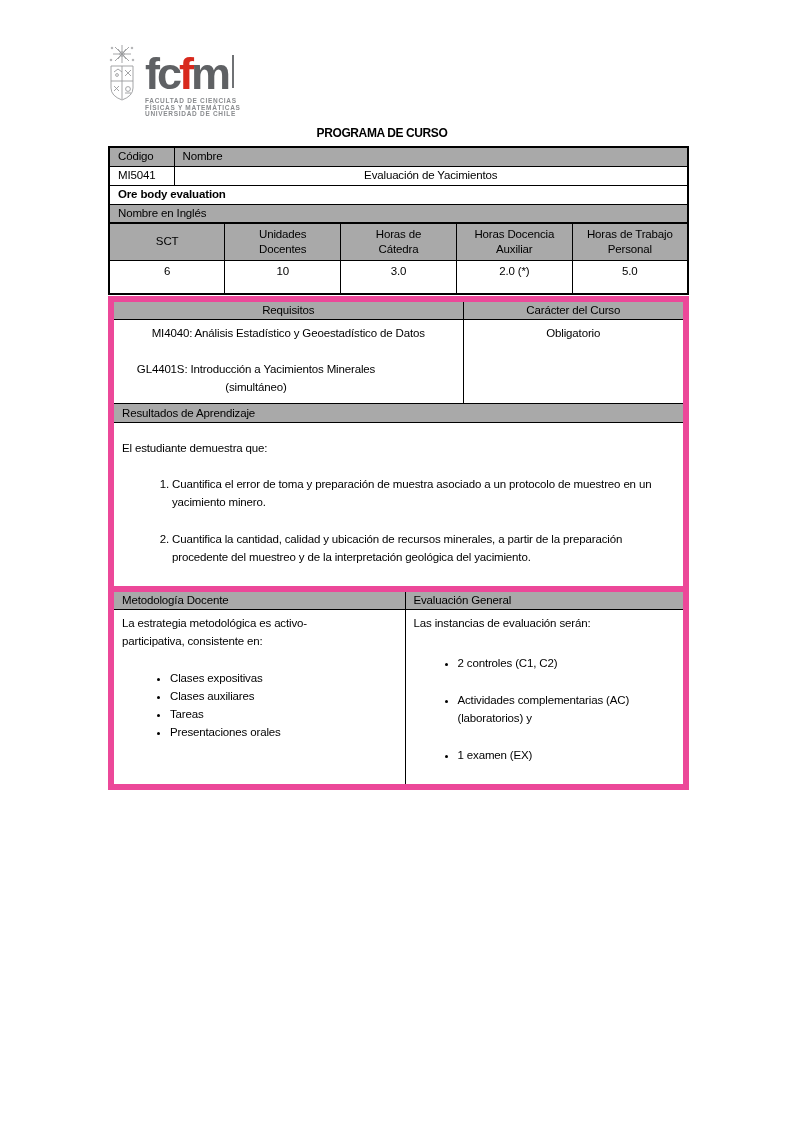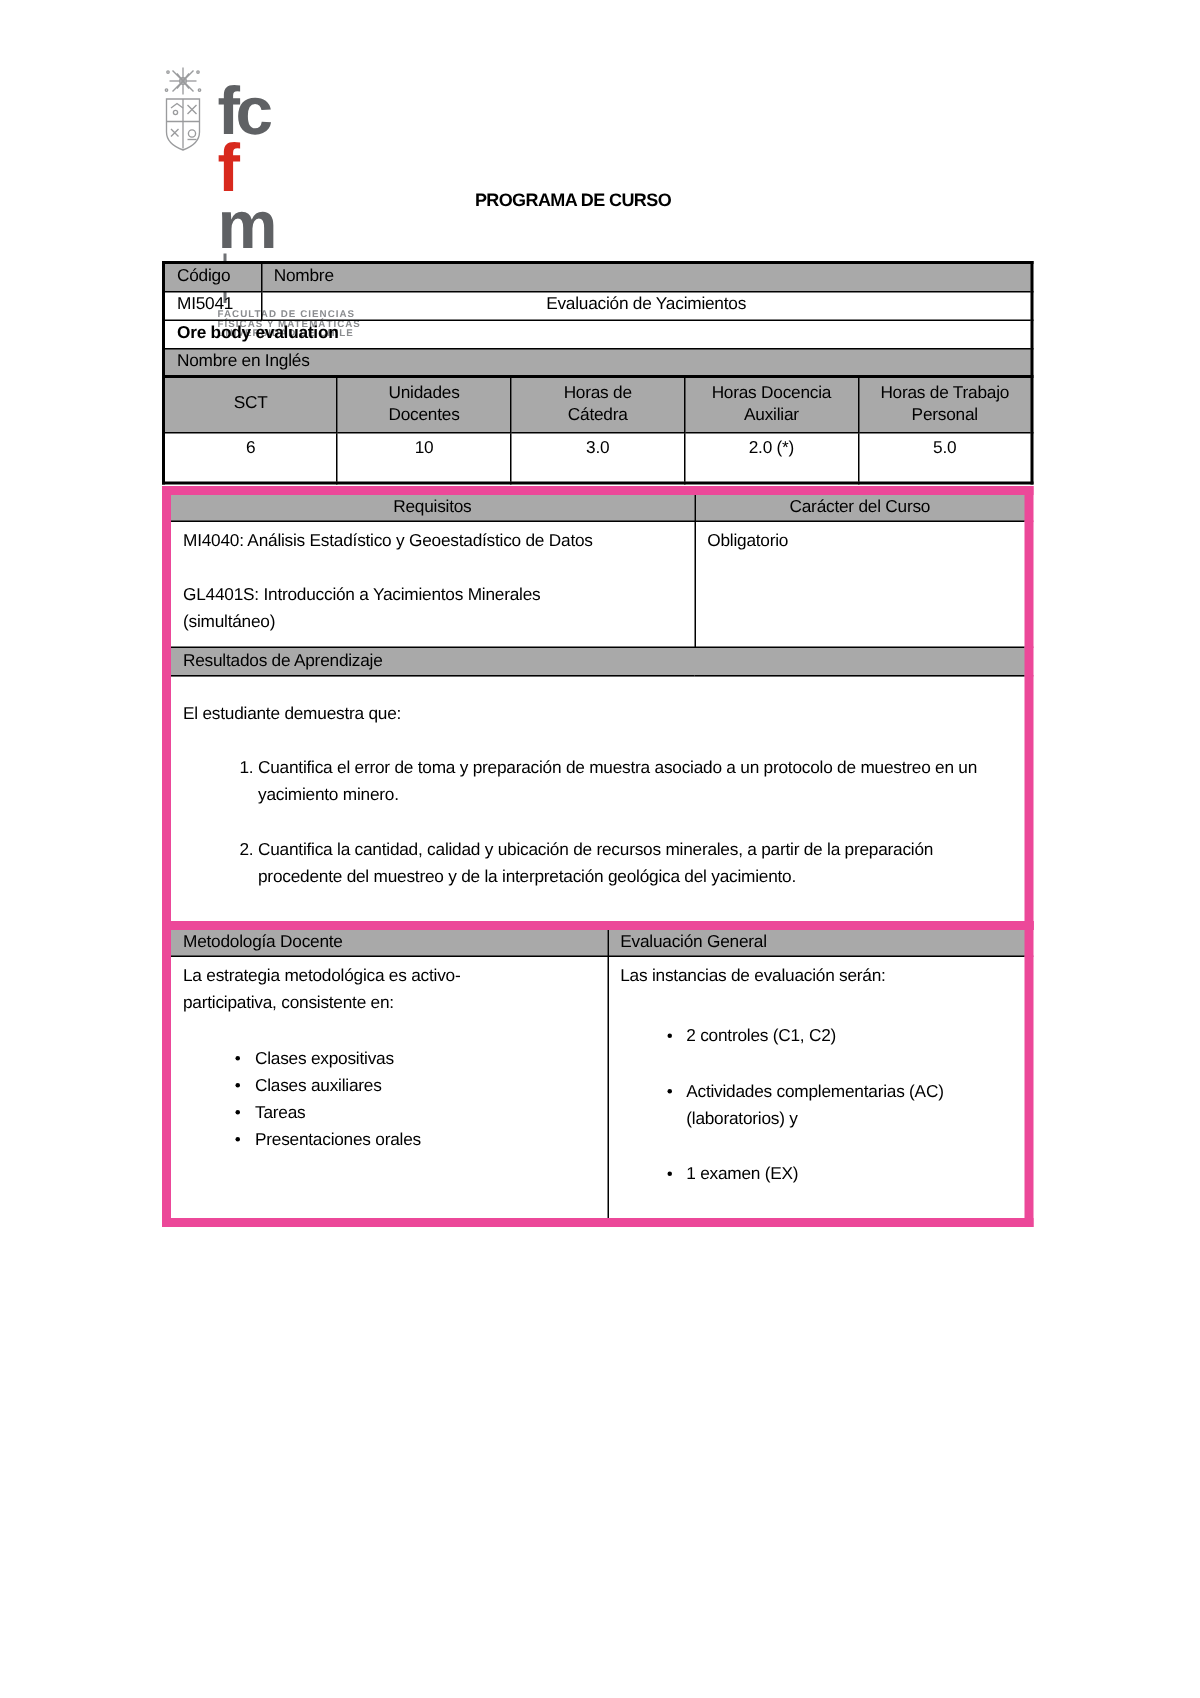--- a/index.html
+++ b/index.html
@@ -7,32 +7,32 @@
   body {
     width:800px; height:1132px;
     font-family:"Liberation Sans", sans-serif;
     color:#000;
   }
   .page { position:relative; width:800px; height:1132px; overflow:hidden; background:#fff; }
 
   
   .logo { position:absolute; top:44px; left:108px; display:flex; gap:9px; }
   .emblem { width:28px; height:58px; }
-  .fcfm-line { display:flex; margin-top:11px;flex-direction:column; }
+  .fcfm-line { display:flex; margin-top:11px; }
   .fcfm-text { font-weight:bold; font-size:45px; line-height:38px; letter-spacing:-3px; color:#5f6164; }
   .fcfm-red { color:#d8291d; }
   .logo-bar { display:inline-block; width:2px; height:33px; background:#6f7174; margin-left:4px; }
   .faculty { margin-top:5px; font-size:6.5px; line-height:6.6px; letter-spacing:0.7px; color:#8a8c8f; font-weight:bold; }
 
   
   .title { position:absolute; top:126px; left:0; width:764px; text-align:center;
            font-size:12px; font-weight:bold; letter-spacing:-0.4px; }
 
   
-  .tblwrap { position:absolute; left:108px; width:581px;margin-top:28px; }
+  .tblwrap { position:absolute; left:108px; width:581px; }
   #blockA { top:146px; }
   #blockB { top:296px; }
   #blockC { top:586px; }
 
   table { border-collapse:collapse; width:100%; table-layout:fixed; }
   td { border:1px solid #000; font-size:11.5px; letter-spacing:-0.15px;
        padding:1px 8px; vertical-align:middle; line-height:15px; }
   .hdr { background:#a9a9a9; height:19px; }
   .center { text-align:center; }
   .bold { font-weight:bold; }
@@ -40,21 +40,21 @@
   table.a1 { border:2px solid #000; }
   table.a2 { border:2px solid #000; border-top:none; }
   table.a2 td { border-top:none; }
   table.b, table.c { border:6px solid #ec4899; }
 
   .credits-hdr td { height:36px; text-align:center; padding:1px 2px; }
   .credits-hdr .wrapbox { margin:0 auto; }
   .w-ud { max-width:64px; } .w-hc { max-width:56px; } .w-hda { max-width:92px; } .w-htp { max-width:100px; }
   .credits-val td { height:34px; text-align:center; vertical-align:top; padding-top:3px; }
 
-  .req-row td { height:84px; vertical-align:top; padding-top:4px; line-height:18px; }
+  .req-row td { height:84px; vertical-align:top; padding-top:4px; line-height:18px;text-align:center; }
   .req-cell p { margin:0; }
   .req-p1 { margin-bottom:18px !important; }
   .req-p2 { max-width:268px; }
 
   .res-row td { height:147px; vertical-align:top; padding-top:16px; line-height:18px; }
   .res-intro { margin:0; }
   ol.res { margin:18px 0 0 0; padding-left:50px; }
   ol.res li { margin-bottom:19px; max-width:492px; }
 
   .c-content td { height:161px; vertical-align:top; padding-top:4px; line-height:18px; }

